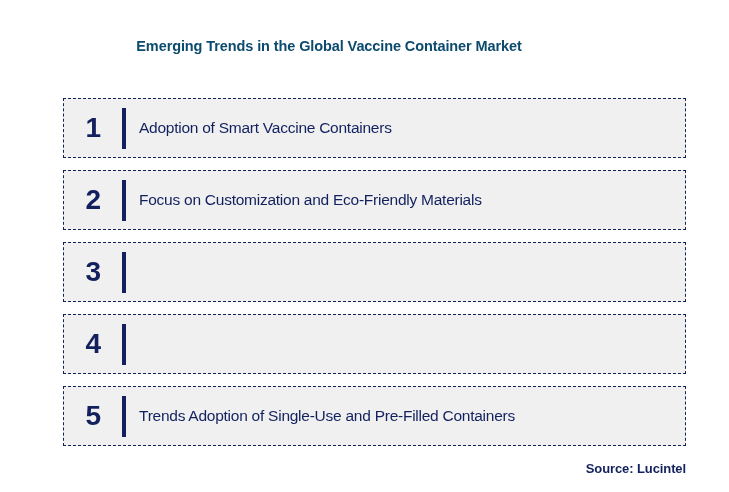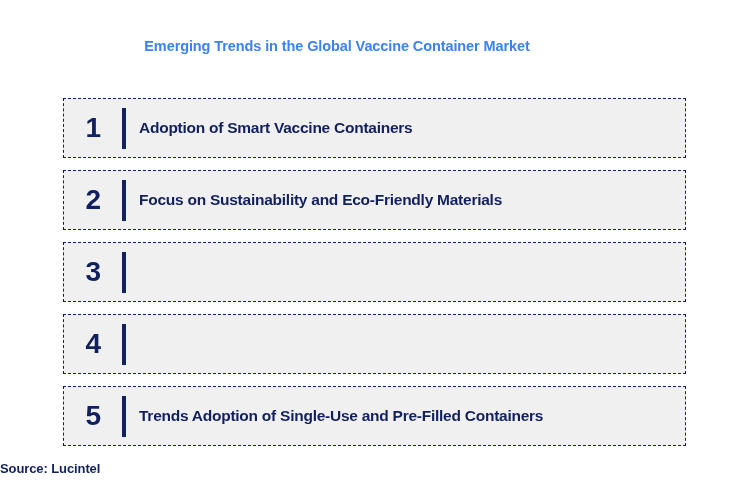--- a/index.html
+++ b/index.html
@@ -27,24 +27,23 @@
 
   
   .title {
     position: absolute;
     left: 0;
     top: 38px;
     width: 658px;
     text-align: center;
     font-size: 14.5px;
     font-weight: bold;
-    color: #3b82f6;
+    color: #0c4a6e;
     letter-spacing: -0.1px;
     white-space: nowrap;
-    margin-left: 8px;
   }
 
   
   .trend-list {
     position: absolute;
     left: 63px;
     top: 98px;
     width: 623px;
   }
 
@@ -79,33 +78,34 @@
     flex: 0 0 auto;
     width: 4px;
     height: 41px;
     background: #12205e;
     margin-right: 13px;
   }
 
   .trend-label {
     flex: 1 1 auto;
     font-size: 15.5px;
-    font-weight: bold;
+    font-weight: normal;
     color: #12205e;
     letter-spacing: -0.25px;
     white-space: nowrap;
     overflow: hidden;
   }
 
   
   .source-note {
     position: absolute;
     left: 0;
     top: 461px;
     width: 686px;
+    text-align: right;
     font-size: 13px;
     font-weight: bold;
     color: #12205e;
     letter-spacing: -0.1px;
     white-space: nowrap;
   }
 </style>
 </head>
 <body>
 
@@ -117,21 +117,21 @@
 
     <div class="trend-row">
       <div class="trend-number">1</div>
       <div class="trend-divider"></div>
       <div class="trend-label">Adoption of Smart Vaccine Containers</div>
     </div>
 
     <div class="trend-row">
       <div class="trend-number">2</div>
       <div class="trend-divider"></div>
-      <div class="trend-label">Focus on Sustainability and Eco-Friendly Materials</div>
+      <div class="trend-label">Focus on Customization and Eco-Friendly Materials</div>
     </div>
 
     <div class="trend-row">
       <div class="trend-number">3</div>
       <div class="trend-divider"></div>
     </div>
 
     <div class="trend-row">
       <div class="trend-number">4</div>
       <div class="trend-divider"></div>

